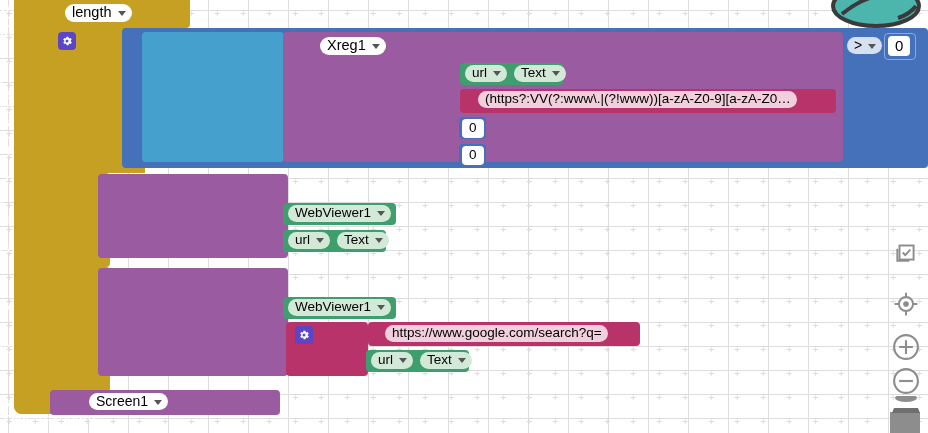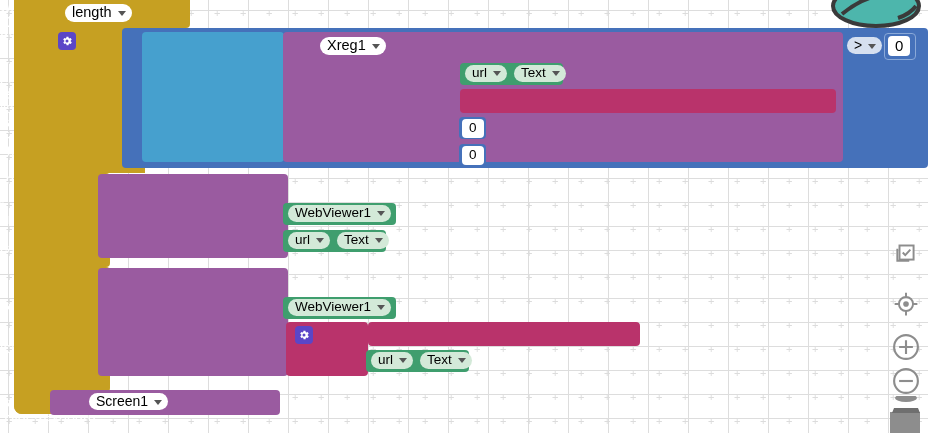--- a/index.html
+++ b/index.html
@@ -800,20 +800,21 @@
   </div>
   <div class="lbl" style="left:506px; top:68px; font-size:13px;">.</div>
   <div class="field green" style="position:absolute; left:514px; top:65px; font-size:13.5px;">
     <span>Text</span>
     <i class="caret"></i>
   </div>
 
   <div class="lbl" style="left:393px; top:94px; text-align:right; width:51px;">pattern</div>
   <div class="blk c-text" style="left:460px; top:89px; width:376px; height:24px; border-radius:4px;"></div>
   <div class="lbl" style="left:468px; top:92px; font-size:13px;">“</div>
+  <div class="field pinkish" style="position:absolute; left:478px; top:91px; font-size:13.5px; max-width:342px; overflow:hidden;">(https?:VV(?:www\.|(?!www))[a-zA-Z0-9][a-zA-Z0…</div>
   <div class="lbl" style="left:824px; top:92px; font-size:13px;">“</div>
 
   <div class="lbl" style="left:400px; top:121px; text-align:right; width:44px;">mode</div>
   <div class="blk c-math" style="left:459px; top:117px; width:27px; height:22px; border-radius:4px;"></div>
   <div class="numfld" style="position:absolute; left:462px; top:119px; font-size:13.5px;">0</div>
 
   <div class="lbl" style="left:400px; top:148px; text-align:right; width:44px;">start</div>
   <div class="blk c-math" style="left:459px; top:144px; width:27px; height:22px; border-radius:4px;"></div>
   <div class="numfld" style="position:absolute; left:462px; top:146px; font-size:13.5px;">0</div>
 
@@ -861,20 +862,21 @@
   <div class="blk c-text" style="left:286px; top:322px; width:82px; height:54px; border-radius:4px;"></div>
   <div style="position:absolute; left:295px; top:326px; width:18px; height:18px; background:#5b46c7; border-radius:4px; display:flex; align-items:center; justify-content:center;">
     <svg width="12" height="12" viewBox="0 0 24 24" aria-hidden="true">
       <path fill="#ffffff" d="M19.4 13a7.8 7.8 0 0 0 0-2l2-1.6-2-3.4-2.4 1a7.6 7.6 0 0 0-1.7-1l-.4-2.6h-4l-.4 2.6a7.6 7.6 0 0 0-1.7 1l-2.4-1-2 3.4L6.6 11a7.8 7.8 0 0 0 0 2l-2 1.6 2 3.4 2.4-1c.5.4 1.1.8 1.7 1l.4 2.6h4l.4-2.6c.6-.2 1.2-.6 1.7-1l2.4 1 2-3.4-2-1.6ZM12 15a3 3 0 1 1 0-6 3 3 0 0 1 0 6Z"></path>
     </svg>
   </div>
   <div class="lbl" style="left:322px; top:328px;">join</div>
 
   <div class="blk c-text" style="left:368px; top:322px; width:272px; height:24px; border-radius:4px;"></div>
   <div class="lbl" style="left:375px; top:326px; font-size:13px;">“</div>
+  <div class="field pinkish" style="position:absolute; left:385px; top:325px; font-size:13.5px;">https://www.google.com/search?q=</div>
   <div class="lbl" style="left:628px; top:326px; font-size:13px;">“</div>
 
   <div class="blk c-getter" style="left:366px; top:350px; width:103px; height:22px; border-radius:4px;"></div>
   <div class="field green" style="position:absolute; left:371px; top:352px; font-size:13.5px;">
     <span>url</span>
     <i class="caret"></i>
   </div>
   <div class="lbl" style="left:412px; top:355px; font-size:13px;">.</div>
   <div class="field green" style="position:absolute; left:420px; top:352px; font-size:13.5px;">
     <span>Text</span>

